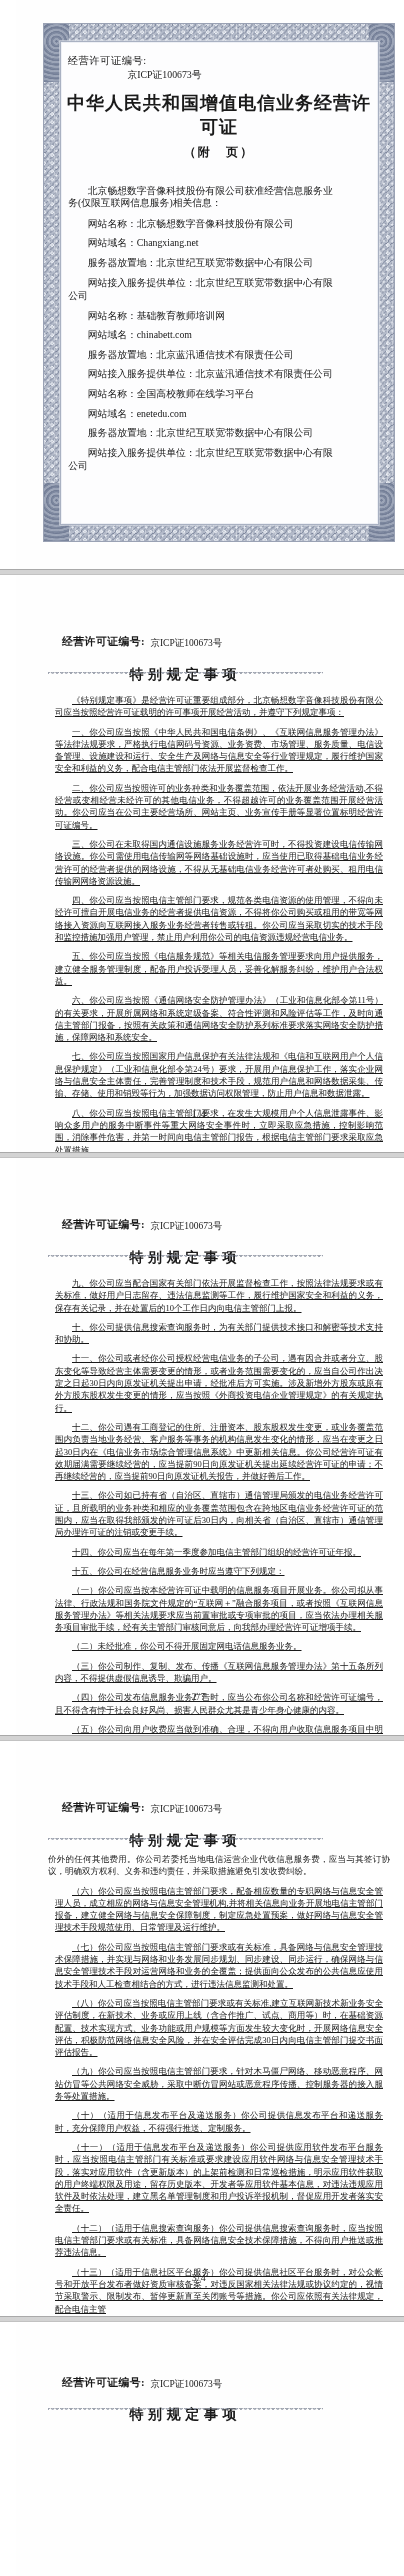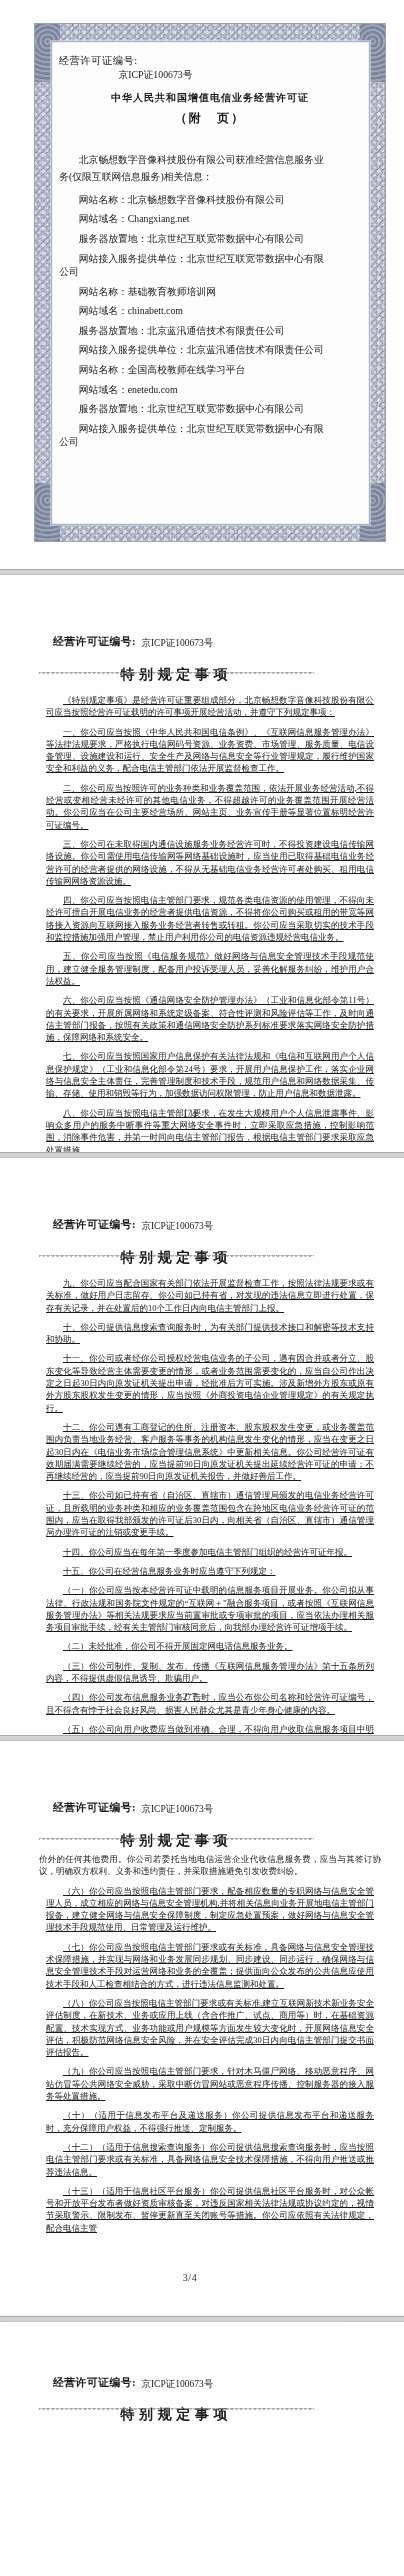--- a/index.html
+++ b/index.html
@@ -2,21 +2,21 @@
 <html style="font-size:8.2px"><head>
 <meta charset="utf-8">
 <title>scan</title>
 <style>
   html,body{margin:0;padding:0;}
   body{
     width:405px;height:2873px;position:relative;background:#ffffff;
     font-family:"Liberation Serif","DejaVu Serif",serif;color:#1a1a1a;
     overflow:hidden;
   }
-  .page{position:absolute;left:7px;width:334px;background:#fefefe;}
+  .page{position:absolute;left:16px;width:334px;background:#fefefe;}
   #cert-page{top:0;height:569px;}
   #sp-1{top:575px;height:577px;}
   #sp-2{top:1158px;height:577px;}
   #sp-3{top:1741px;height:575px;}
   #sp-4{top:2323px;height:551px;}
   .divider{position:absolute;left:0;width:405px;height:6.2px;background:#d3d3d3;
     border-top:1px solid #a9a9a9;border-bottom:0.5px solid #c2c2c2;box-sizing:border-box;}
   #dv1{top:569px}#dv2{top:1152px}#dv3{top:1735px}#dv4{top:2316px}
 
   
@@ -34,24 +34,24 @@
     position:relative;width:100%;height:100%;background:#fdfdfe;box-sizing:border-box;
     box-shadow:0 0 0 1px #eef0f5, 0 0 0 2.1px #a9b1c2, 0 0 0 2.6px #dfe3ea;
     overflow:hidden;
   }
   .corner{position:absolute;width:25px;height:58px;opacity:.92;
     background:repeating-radial-gradient(circle at 50% 30%, #6f7a93 0 1px, #9aa3b6 1.5px 3.1px, #78839b 3.6px 4.6px);}
   .corner.tl{left:0;top:0}.corner.tr{right:0;top:0}.corner.bl{left:0;bottom:0}.corner.br{right:0;bottom:0}
 
   .lic-label{display:block;margin:11.3px 0 0 6.2px;font-size:10.3px;letter-spacing:0.5px;}
   .lic-num{margin:1.5px 0 0 66px;font-size:9.8px;}
-  .cert-title{margin:8.8px 0 0;text-align:center;font-size:10px;font-weight:700;letter-spacing:1px;}
+  .cert-title{margin:8.8px 0 0;text-align:center;font-size:18px;font-weight:700;letter-spacing:1px;}
   .cert-sub{margin:4.6px 0 0;text-align:center;font-size:12px;font-weight:700;letter-spacing:2.1px;}
   .cert-text{width:268px;margin:24px 0 0 6.7px;font-size:9.8px;color:#161616;}
-  .cert-intro{margin:0 0 8.2px;line-height:17px;text-indent:2em;}
+  .cert-intro{margin:0 0 8.2px;line-height:12px;text-indent:2em;}
   .entry{margin:0 0 6.2px;line-height:13.4px;text-indent:2em;}
 
   
   .sp-header{position:absolute;top:60px;left:46px;font-size:10.8px;white-space:nowrap;}
   .sp-lic-label{font-weight:700;letter-spacing:0.5px;}
   .sp-lic-num{font-size:9.5px;margin-left:5.2px;position:relative;top:1px;}
   .sp-title{position:absolute;top:75px;left:0;right:0;margin:16px;text-align:center;
     font-size:14px;font-weight:700;letter-spacing:4.6px;text-indent:4.6px;}
   .zigzag{position:absolute;top:97px;left:50%;width:275px;margin-left:-135px;height:3.6px;opacity:.75;
     background:
@@ -128,42 +128,42 @@
   <div class="zigzag"></div>
   <div class="sp-body">
 
     <div>
 
     <p class="para">《特别规定事项》是经营许可证重要组成部分，北京畅想数字音像科技股份有限公司应当按照经营许可证载明的许可事项开展经营活动，并遵守下列规定事项：</p>
         <p class="para">一、你公司应当按照《中华人民共和国电信条例》、《互联网信息服务管理办法》等法律法规要求，严格执行电信网码号资源、业务资费、市场管理、服务质量、电信设备管理、设施建设和运行、安全生产及网络与信息安全等行业管理规定，履行维护国家安全和利益的义务，配合电信主管部门依法开展监督检查工作。</p>
         <p class="para">二、你公司应当按照许可的业务种类和业务覆盖范围，依法开展业务经营活动,不得经营或变相经营未经许可的其他电信业务，不得超越许可的业务覆盖范围开展经营活动。你公司应当在公司主要经营场所、网站主页、业务宣传手册等显著位置标明经营许可证编号。</p>
         <p class="para">三、你公司在未取得国内通信设施服务业务经营许可时，不得投资建设电信传输网络设施。你公司需使用电信传输网等网络基础设施时，应当使用已取得基础电信业务经营许可的经营者提供的网络设施，不得从无基础电信业务经营许可者处购买、租用电信传输网网络资源设施。</p>
         <p class="para">四、你公司应当按照电信主管部门要求，规范各类电信资源的使用管理，不得向未经许可擅自开展电信业务的经营者提供电信资源，不得将你公司购买或租用的带宽等网络接入资源向互联网接入服务业务经营者转售或转租。你公司应当采取切实的技术手段和监控措施加强用户管理，禁止用户利用你公司的电信资源违规经营电信业务。</p>
-        <p class="para">五、你公司应当按照《电信服务规范》做好网络与信息安全管理技术手段规范使用，建立健全服务管理制度，配备用户投诉受理人员，妥善化解服务纠纷，维护用户合法权益。</p>
+        <p class="para">五、你公司应当按照《电信服务规范》等相关电信服务管理要求向用户提供服务，建立健全服务管理制度，配备用户投诉受理人员，妥善化解服务纠纷，维护用户合法权益。</p>
         <p class="para">六、你公司应当按照《通信网络安全防护管理办法》（工业和信息化部令第11号）的有关要求，开展所属网络和系统定级备案、符合性评测和风险评估等工作，及时向通信主管部门报备，按照有关政策和通信网络安全防护系列标准要求落实网络安全防护措施，保障网络和系统安全。</p>
         <p class="para">七、你公司应当按照国家用户信息保护有关法律法规和《电信和互联网用户个人信息保护规定》（工业和信息化部令第24号）要求，开展用户信息保护工作，落实企业网络与信息安全主体责任，完善管理制度和技术手段，规范用户信息和网络数据采集、传输、存储、使用和销毁等行为，加强数据访问权限管理，防止用户信息和数据泄露。</p>
         <p class="para">八、你公司应当按照电信主管部门要求，在发生大规模用户个人信息泄露事件、影响众多用户的服务中断事件等重大网络安全事件时，立即采取应急措施，控制影响范围，消除事件危害，并第一时间向电信主管部门报告，根据电信主管部门要求采取应急处置措施。</p>
       </div>
   </div>
   <div class="page-num">1/4</div>
 </section>
 
 <div class="divider" id="dv2"></div>
 
 <section class="page" id="sp-2">
   <div class="sp-header">
     <span class="sp-lic-label">经营许可证编号:</span><span class="sp-lic-num">京ICP证100673号</span>
   </div>
   <h2 class="sp-title">特别规定事项</h2>
   <div class="zigzag"></div>
   <div class="sp-body">
 
     <div>
 
-    <p class="para">九、你公司应当配合国家有关部门依法开展监督检查工作，按照法律法规要求或有关标准，做好用户日志留存、你公司如已持有省，对发现的违法信息立即进行处置，保存有关记录，并在处置后的10个工作日内向电信主管部门上报。</p>
+    <p class="para">九、你公司应当配合国家有关部门依法开展监督检查工作，按照法律法规要求或有关标准，做好用户日志留存、违法信息监测等工作，履行维护国家安全和利益的义务，保存有关记录，并在处置后的10个工作日内向电信主管部门上报。</p>
         <p class="para">十、你公司提供信息搜索查询服务时，为有关部门提供技术接口和解密等技术支持和协助。</p>
         <p class="para">十一、你公司或者经你公司授权经营电信业务的子公司，遇有因合并或者分立、股东变化等导致经营主体需要变更的情形，或者业务范围需要变化的，应当自公司作出决定之日起30日内向原发证机关提出申请，经批准后方可实施。涉及新增外方股东或原有外方股东股权发生变更的情形，应当按照《外商投资电信企业管理规定》的有关规定执行。</p>
         <p class="para">十二、你公司遇有工商登记的住所、注册资本、股东股权发生变更，或业务覆盖范围内负责当地业务经营、客户服务等事务的机构信息发生变化的情形，应当在变更之日起30日内在《电信业务市场综合管理信息系统》中更新相关信息。你公司经营许可证有效期届满需要继续经营的，应当提前90日向原发证机关提出延续经营许可证的申请；不再继续经营的，应当提前90日向原发证机关报告，并做好善后工作。</p>
         <p class="para">十三、你公司如已持有省（自治区、直辖市）通信管理局颁发的电信业务经营许可证，且所载明的业务种类和相应的业务覆盖范围包含在跨地区电信业务经营许可证的范围内，应当在取得我部颁发的许可证后30日内，向相关省（自治区、直辖市）通信管理局办理许可证的注销或变更手续。</p>
         <p class="para">十四、你公司应当在每年第一季度参加电信主管部门组织的经营许可证年报。</p>
         <p class="para">十五、你公司在经营信息服务业务时应当遵守下列规定：</p>
         <p class="para">（一）你公司应当按本经营许可证中载明的信息服务项目开展业务。你公司拟从事法律、行政法规和国务院文件规定的“互联网＋”融合服务项目，或者按照《互联网信息服务管理办法》等相关法规要求应当前置审批或专项审批的项目，应当依法办理相关服务项目审批手续，经有关主管部门审核同意后，向我部办理经营许可证增项手续。</p>
         <p class="para">（二）未经批准，你公司不得开展固定网电话信息服务业务。</p>
         <p class="para">（三）你公司制作、复制、发布、传播《互联网信息服务管理办法》第十五条所列内容，不得提供虚假信息诱导、欺骗用户。</p>
         <p class="para">（四）你公司发布信息服务业务广告时，应当公布你公司名称和经营许可证编号，且不得含有悖于社会良好风尚、损害人民群众尤其是青少年身心健康的内容。</p>
@@ -183,20 +183,21 @@
   <div class="zigzag"></div>
   <div class="sp-body">
     <p class="lead">价外的任何其他费用。你公司若委托当地电信运营企业代收信息服务费，应当与其签订协议，明确双方权利、义务和违约责任，并采取措施避免引发收费纠纷。</p>
     <div>
 
     <p class="para">（六）你公司应当按照电信主管部门要求，配备相应数量的专职网络与信息安全管理人员，成立相应的网络与信息安全管理机构,并将相关信息向业务开展地电信主管部门报备，建立健全网络与信息安全保障制度，制定应急处置预案，做好网络与信息安全管理技术手段规范使用、日常管理及运行维护。</p>
         <p class="para">（七）你公司应当按照电信主管部门要求或有关标准，具备网络与信息安全管理技术保障措施，并实现与网络和业务发展同步规划、同步建设、同步运行，确保网络与信息安全管理技术手段对运营网络和业务的全覆盖；提供面向公众发布的公共信息应使用技术手段和人工检查相结合的方式，进行违法信息监测和处置。</p>
         <p class="para">（八）你公司应当按照电信主管部门要求或有关标准,建立互联网新技术新业务安全评估制度，在新技术、业务或应用上线（含合作推广、试点、商用等）时，在基础资源配置、技术实现方式、业务功能或用户规模等方面发生较大变化时，开展网络信息安全评估，积极防范网络信息安全风险，并在安全评估完成30日内向电信主管部门提交书面评估报告。</p>
         <p class="para">（九）你公司应当按照电信主管部门要求，针对木马僵尸网络、移动恶意程序、网站仿冒等公共网络安全威胁，采取中断仿冒网站或恶意程序传播、控制服务器的接入服务等处置措施。</p>
         <p class="para">（十）（适用于信息发布平台及递送服务）你公司提供信息发布平台和递送服务时，充分保障用户权益，不得强行推送、定制服务。</p>
+        <p class="para">（十一）（适用于信息发布平台及递送服务）你公司提供应用软件发布平台服务时，应当按照电信主管部门有关标准或要求建设应用软件网络与信息安全管理技术手段，落实对应用软件（含更新版本）的上架前检测和日常巡检措施，明示应用软件获取的用户终端权限及用途，留存历史版本、开发者等应用软件基本信息，对违法违规应用软件及时依法处理，建立黑名单管理制度和用户投诉举报机制，督促应用开发者落实安全责任。</p>
         <p class="para">（十二）（适用于信息搜索查询服务）你公司提供信息搜索查询服务时，应当按照电信主管部门要求或有关标准，具备网络信息安全技术保障措施，不得向用户推送或推荐违法信息。</p>
         <p class="para">（十三）（适用于信息社区平台服务）你公司提供信息社区平台服务时，对公众帐号和开放平台发布者做好资质审核备案，对违反国家相关法律法规或协议约定的，视情节采取警示、限制发布、暂停更新直至关闭账号等措施。你公司应依照有关法律规定，配合电信主管</p>
       </div>
   </div>
   <div class="page-num">3/4</div>
 </section>
 
 <div class="divider" id="dv4"></div>
 
 <section class="page" id="sp-4">

